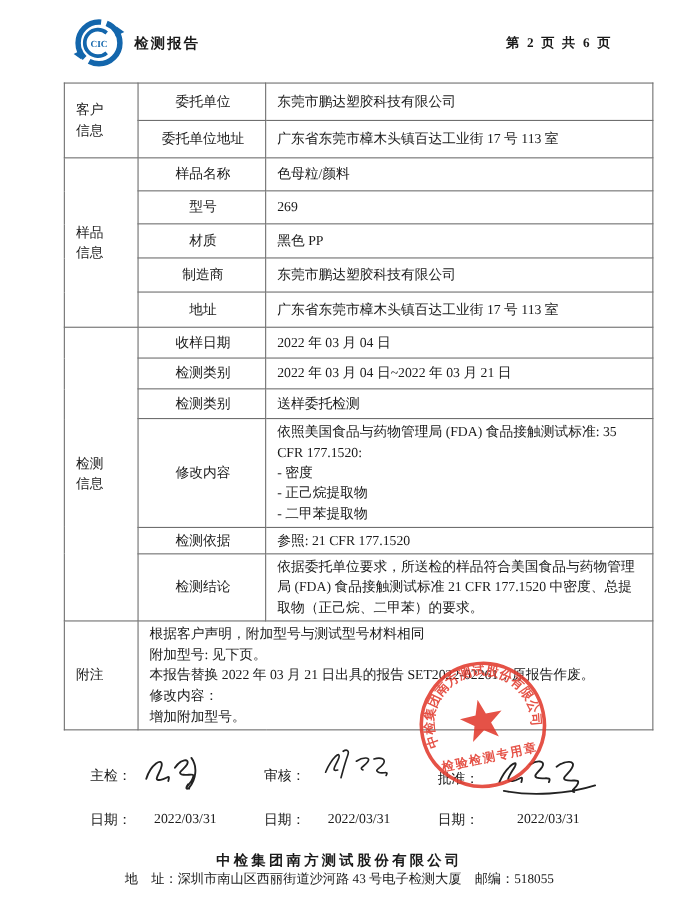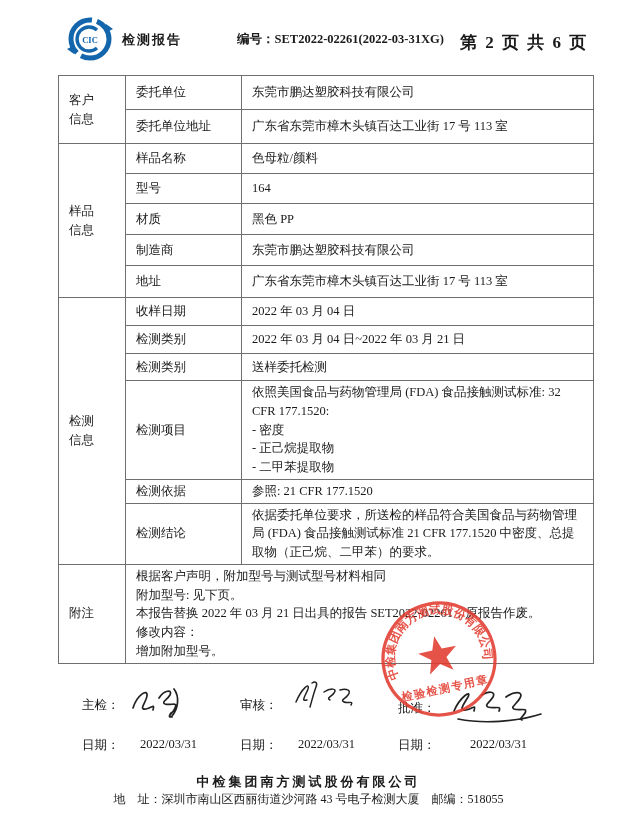--- a/index.html
+++ b/index.html
@@ -7,39 +7,39 @@
     width:617px;height:840px;background:#ffffff;
     font-family:"Liberation Serif","DejaVu Serif",serif;
     color:#1a1a1a;position:relative;overflow:hidden;
   }
   .page{position:relative;width:617px;height:840px;background:#fff;}
 
   
   .hdr-logo{position:absolute;left:66px;top:16px;width:48px;height:46px;}
   .hdr-title{position:absolute;left:122px;top:31px;font-size:13px;font-weight:bold;letter-spacing:2px;}
   .hdr-no{position:absolute;left:237px;top:31px;font-size:12.5px;font-weight:bold;white-space:nowrap;}
-  .hdr-page{position:absolute;left:460px;top:31px;font-size:17px;font-weight:bold;letter-spacing:2px;white-space:nowrap;}
+  .hdr-page{position:absolute;left:460px;top:31px;font-size:12px;font-weight:bold;letter-spacing:2px;white-space:nowrap;}
 
   
   table.report{
     position:absolute;left:58px;top:75px;width:502px;
     border-collapse:collapse;table-layout:fixed;
     font-size:12.5px;
   }
   table.report td{
     border:1px solid #6f6f6f;
     vertical-align:middle;
     padding:2px 8px 2px 10px;
     line-height:1.5;
   }
   td.cat{
     width:48px;padding:2px 4px;
     white-space:pre-line;line-height:2.0;margin-left:20px;
   }
-  td.fld{width:97px;}
+  td.fld{width:97px;text-align:center;}
   td.val{width:333px;padding-left:12px;}
   .pre{white-space:pre-line;}
   tr.h34{height:34px;} tr.h30{height:30px;} tr.h31{height:31px;} tr.h32{height:32px;}
   tr.h28{height:28px;} tr.h27{height:27px;} tr.h86{height:86px;} tr.h21{height:21px;}
   tr.h60{height:60px;} tr.h93{height:93px;}
   td.items{line-height:17px;vertical-align:middle;}
   td.conc{line-height:19px;}
   td.notes{line-height:19px;white-space:pre-line;margin-top:23px;}
 
   
@@ -68,21 +68,20 @@
 <div class="page">
 
   <svg class="hdr-logo" viewBox="0 0 48 46">
     <circle cx="24" cy="23" r="19" fill="none" stroke="#1366ac" stroke-width="5" stroke-dasharray="47 5 47 5" stroke-dashoffset="8"></circle>
     <polygon points="40,8 47,13 39,17" fill="#1366ac"></polygon>
     <polygon points="8,38 1,33 9,29" fill="#1366ac"></polygon>
     <path d="M 31,14 A 12,12 0 1 0 31,32" fill="none" stroke="#1366ac" stroke-width="3.4"></path>
     <text x="24" y="26.5" text-anchor="middle" font-size="8.5" font-weight="bold" fill="#1366ac" font-family="'Liberation Serif',serif">CIC</text>
   </svg>
   <div class="hdr-title">检测报告</div>
-  <div class="hdr-no"><span>编号：</span><span>SET2022-02261(2022-03-31XG)</span></div>
   <div class="hdr-page">第 2 页 共 6 页</div>
 
   <table class="report">
 
     <tbody>
         <tr class="h34">
       <td class="cat" rowspan="2">客户
 信息</td>
       <td class="fld">委托单位</td>
       <td class="val">东莞市鹏达塑胶科技有限公司</td>
@@ -93,21 +92,21 @@
     </tr>
 
     <tr class="h30">
       <td class="cat" rowspan="5">样品
 信息</td>
       <td class="fld">样品名称</td>
       <td class="val">色母粒/颜料</td>
     </tr>
     <tr class="h30">
       <td class="fld">型号</td>
-      <td class="val">164</td>
+      <td class="val">269</td>
     </tr>
     <tr class="h31">
       <td class="fld">材质</td>
       <td class="val">黑色 PP</td>
     </tr>
     <tr class="h31">
       <td class="fld">制造商</td>
       <td class="val">东莞市鹏达塑胶科技有限公司</td>
     </tr>
     <tr class="h32">
@@ -123,22 +122,22 @@
     </tr>
     <tr class="h28">
       <td class="fld">检测类别</td>
       <td class="val">2022 年 03 月 04 日~2022 年 03 月 21 日</td>
     </tr>
     <tr class="h27">
       <td class="fld">检测类别</td>
       <td class="val">送样委托检测</td>
     </tr>
     <tr class="h86">
-      <td class="fld">检测项目</td>
-      <td class="val items pre">依照美国食品与药物管理局 (FDA) 食品接触测试标准: 32 CFR 177.1520:
+      <td class="fld">修改内容</td>
+      <td class="val items pre">依照美国食品与药物管理局 (FDA) 食品接触测试标准: 35 CFR 177.1520:
 - 密度
 - 正己烷提取物
 - 二甲苯提取物</td>
     </tr>
     <tr class="h21">
       <td class="fld">检测依据</td>
       <td class="val">参照: 21 CFR 177.1520</td>
     </tr>
     <tr class="h60">
       <td class="fld">检测结论</td>

